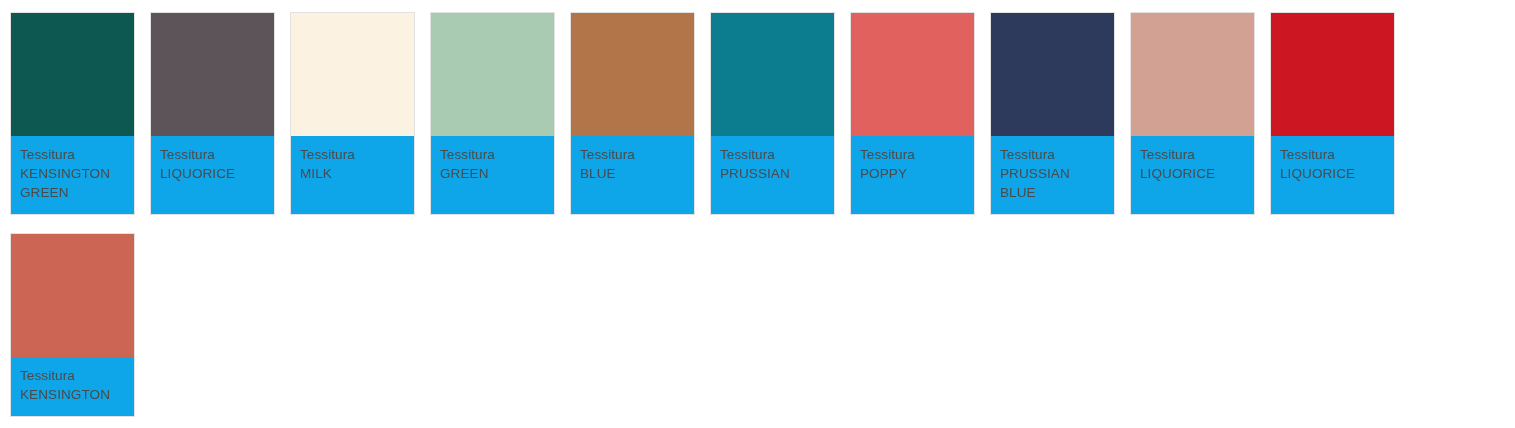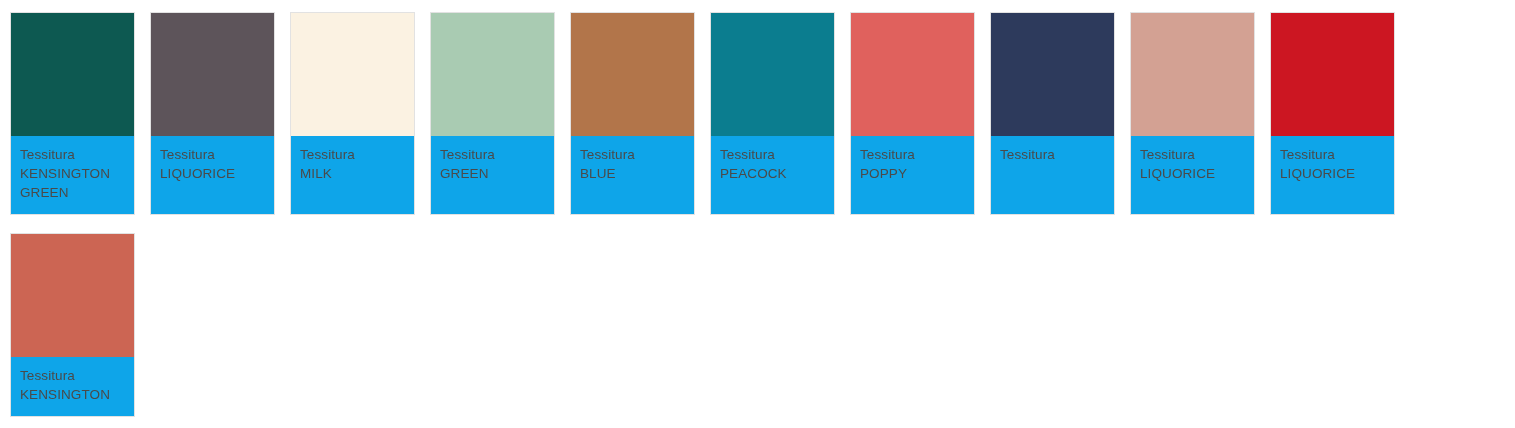--- a/index.html
+++ b/index.html
@@ -105,34 +105,35 @@
       <div class="swatch-color" style="background-color: rgb(178, 117, 74);"></div>
       <div class="swatch-label">
         <span class="swatch-brand">Tessitura</span>
         <span class="swatch-name">BLUE</span>
       </div>
     </div>
     <div class="swatch-card">
       <div class="swatch-color" style="background-color: rgb(11, 125, 143);"></div>
       <div class="swatch-label">
         <span class="swatch-brand">Tessitura</span>
-        <span class="swatch-name">PEACOCK</span>
+        <span class="swatch-name">PRUSSIAN</span>
       </div>
     </div>
     <div class="swatch-card">
       <div class="swatch-color" style="background-color: rgb(224, 97, 93);"></div>
       <div class="swatch-label">
         <span class="swatch-brand">Tessitura</span>
         <span class="swatch-name">POPPY</span>
       </div>
     </div>
     <div class="swatch-card">
       <div class="swatch-color" style="background-color: rgb(45, 58, 92);"></div>
       <div class="swatch-label">
         <span class="swatch-brand">Tessitura</span>
+        <span class="swatch-name">PRUSSIAN BLUE</span>
       </div>
     </div>
     <div class="swatch-card">
       <div class="swatch-color" style="background-color: rgb(211, 161, 147);"></div>
       <div class="swatch-label">
         <span class="swatch-brand">Tessitura</span>
         <span class="swatch-name">LIQUORICE</span>
       </div>
     </div>
     <div class="swatch-card">

